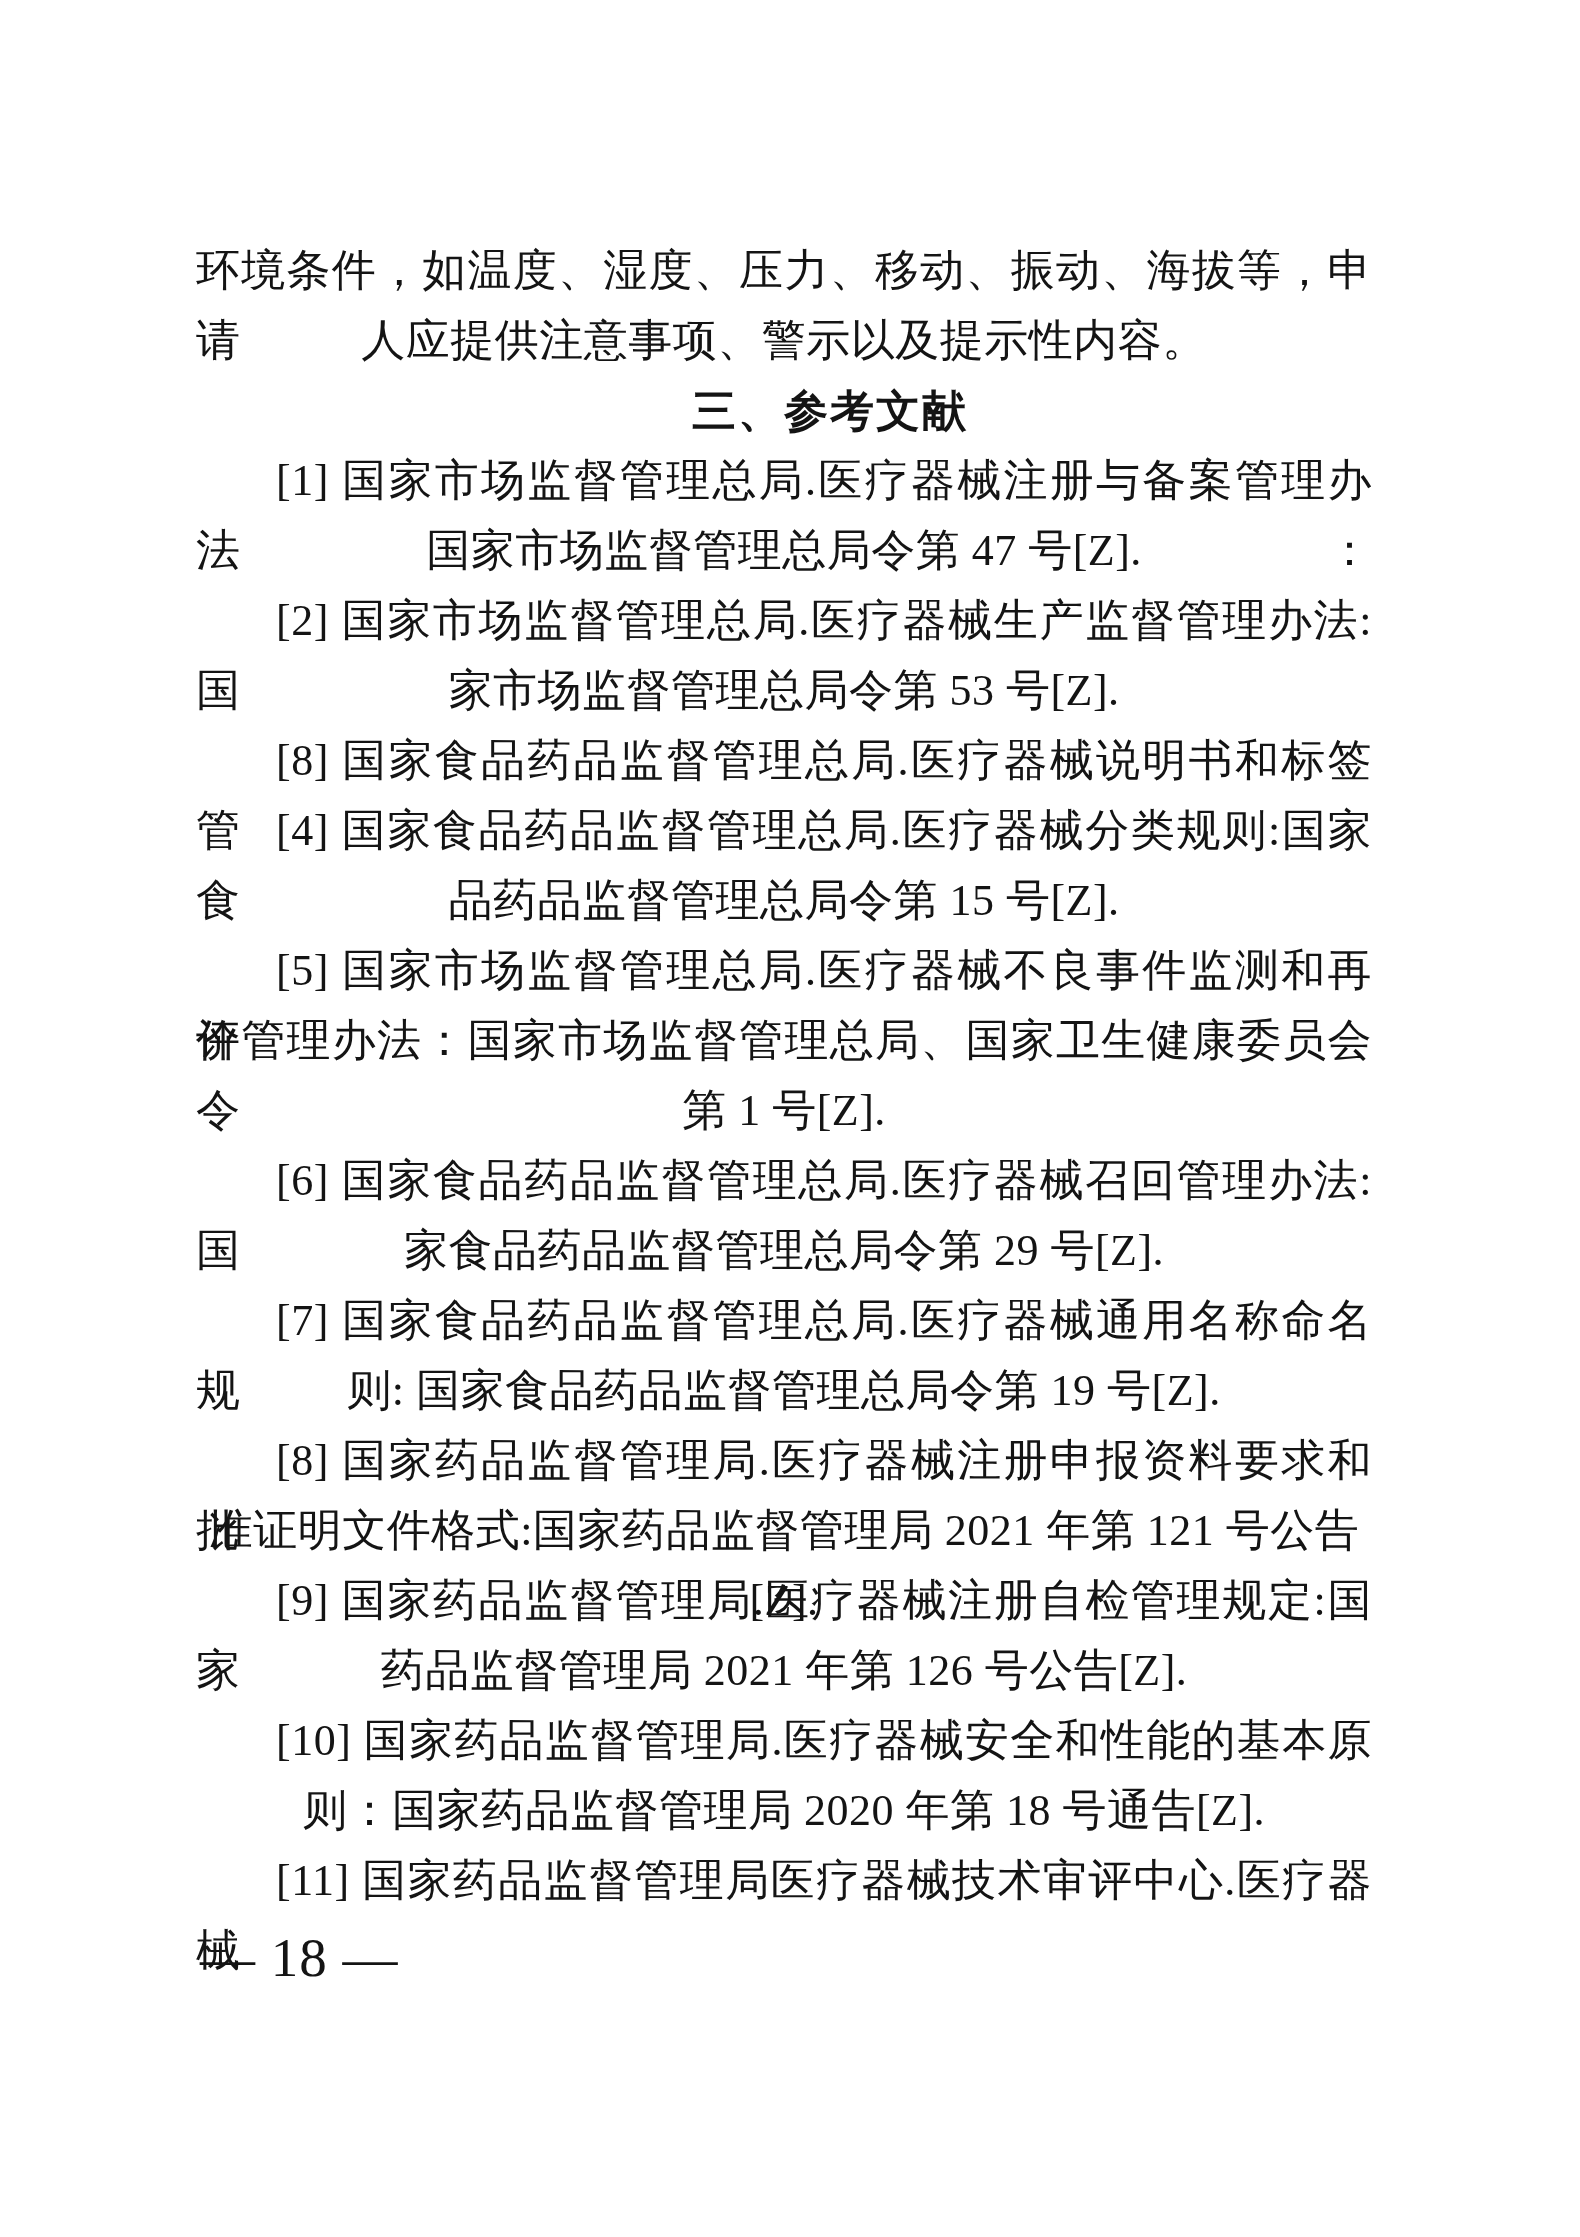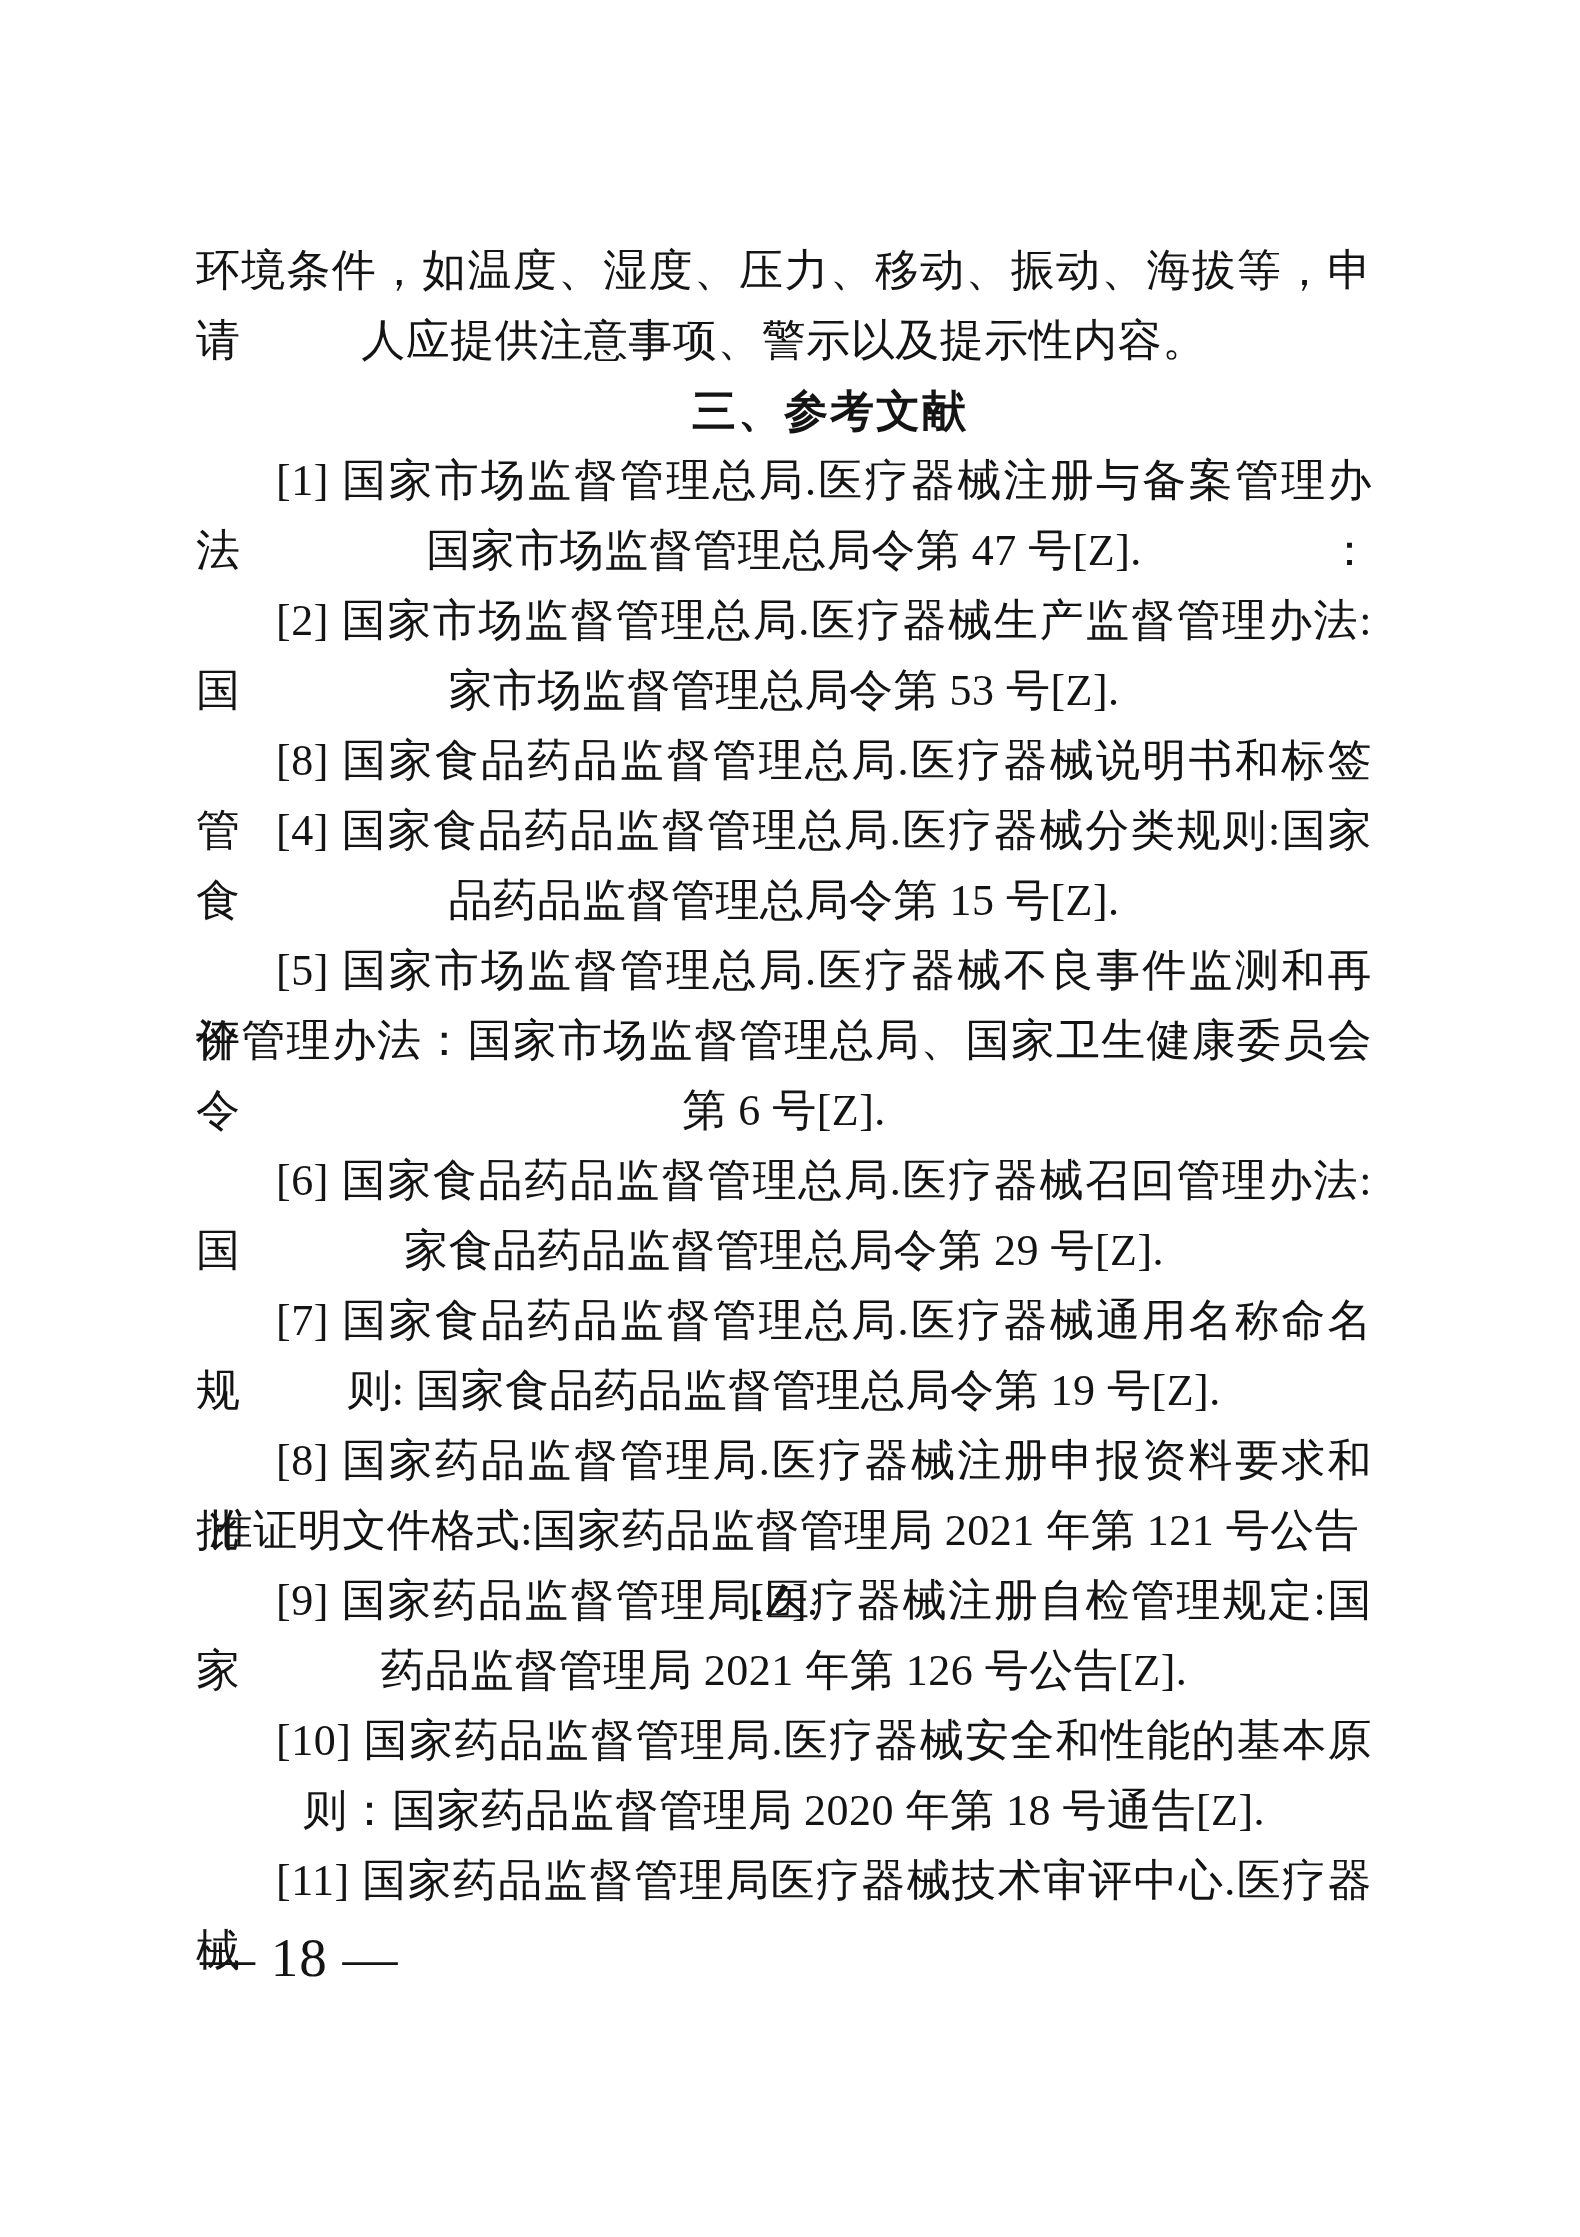--- a/index.html
+++ b/index.html
@@ -77,21 +77,21 @@
         <div>
           <div class="line j ind">[8] 国家食品药品监督管理总局.医疗器械说明书和标签管</div>
         </div>
         <div>
           <div class="line j ind">[4] 国家食品药品监督管理总局.医疗器械分类规则:国家食</div>
           <div class="line">品药品监督管理总局令第 15 号[Z].</div>
         </div>
         <div>
           <div class="line j ind">[5] 国家市场监督管理总局.医疗器械不良事件监测和再评</div>
           <div class="line j">价管理办法：国家市场监督管理总局、国家卫生健康委员会令</div>
-          <div class="line">第 6 号[Z].</div>
+          <div class="line">第 1 号[Z].</div>
         </div>
         <div>
           <div class="line j ind">[6] 国家食品药品监督管理总局.医疗器械召回管理办法:国</div>
           <div class="line">家食品药品监督管理总局令第 29 号[Z].</div>
         </div>
         <div>
           <div class="line j ind">[7] 国家食品药品监督管理总局.医疗器械通用名称命名规</div>
           <div class="line">则: 国家食品药品监督管理总局令第 19 号[Z].</div>
         </div>
         <div>

